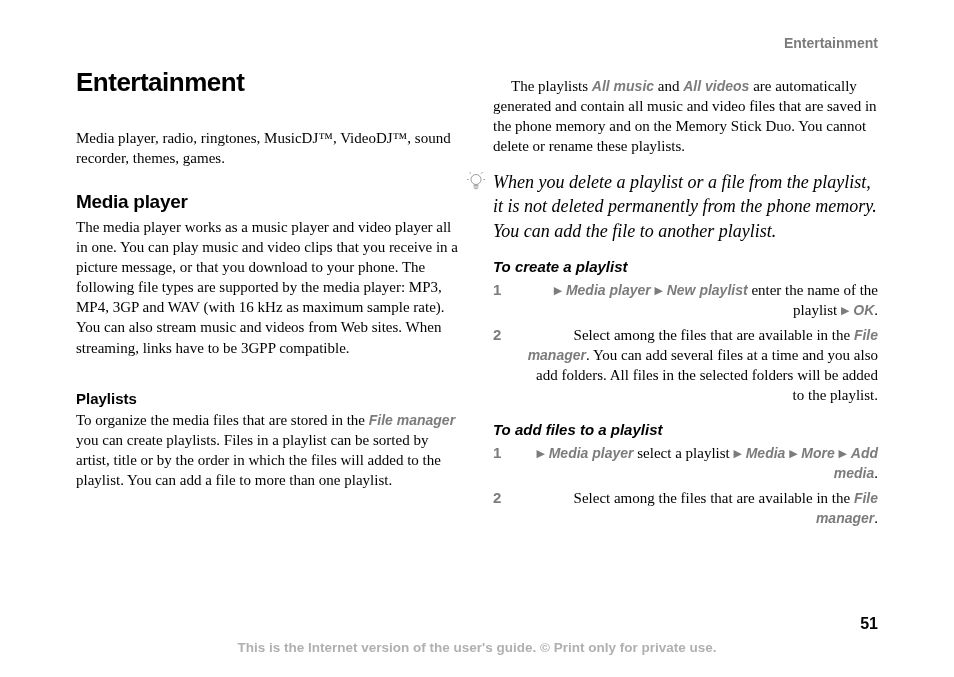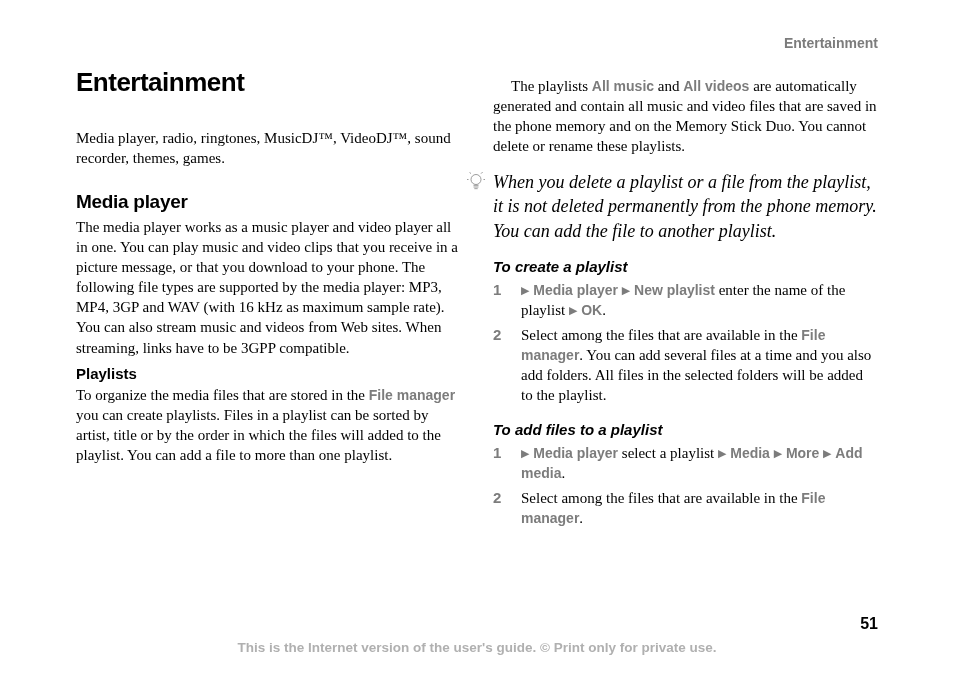--- a/index.html
+++ b/index.html
@@ -56,21 +56,21 @@
       font-family: Arial, Helvetica, sans-serif;
       font-weight: 900;
       font-size: 19px;
       margin-bottom: 2px;
       letter-spacing: -0.3px;
     }
     h3.subhead {
       font-family: Arial, Helvetica, sans-serif;
       font-weight: bold;
       font-size: 15px;
-      margin-top: 6px;
+      margin-top: 31px;
       margin-bottom: 2px;
     }
     h3.italic {
       font-family: Arial, Helvetica, sans-serif;
       font-weight: bold;
       font-style: italic;
       font-size: 15px;
       margin-top: 14px;
       margin-bottom: 4px;
     }
@@ -80,20 +80,21 @@
     }
     p.body .indent {
       display: inline-block;
       width: 18px;
     }
     .gray-bold {
       font-family: Arial, Helvetica, sans-serif;
       font-weight: bold;
       color: #7c7c7c;
       font-size: 14px;
+      font-style: italic;
     }
     .tip-row {
       display: flex;
       align-items: flex-start;
       gap: 8px;
       margin-top: 14px;
       margin-bottom: 14px;
       margin-left: -26px;
     }
     .tip-icon {
@@ -103,20 +104,21 @@
     }
     .tip-text {
       font-style: italic;
       font-size: 18px;
       line-height: 1.34;
     }
     ol.steps {
       list-style: none;
       counter-reset: step;
       margin-top: 2px;
+      text-align: right;
     }
     ol.steps li {
       counter-increment: step;
       position: relative;
       padding-left: 28px;
       margin-bottom: 4px;
       font-size: 15px;
       line-height: 1.35;
     }
     ol.steps li::before {

